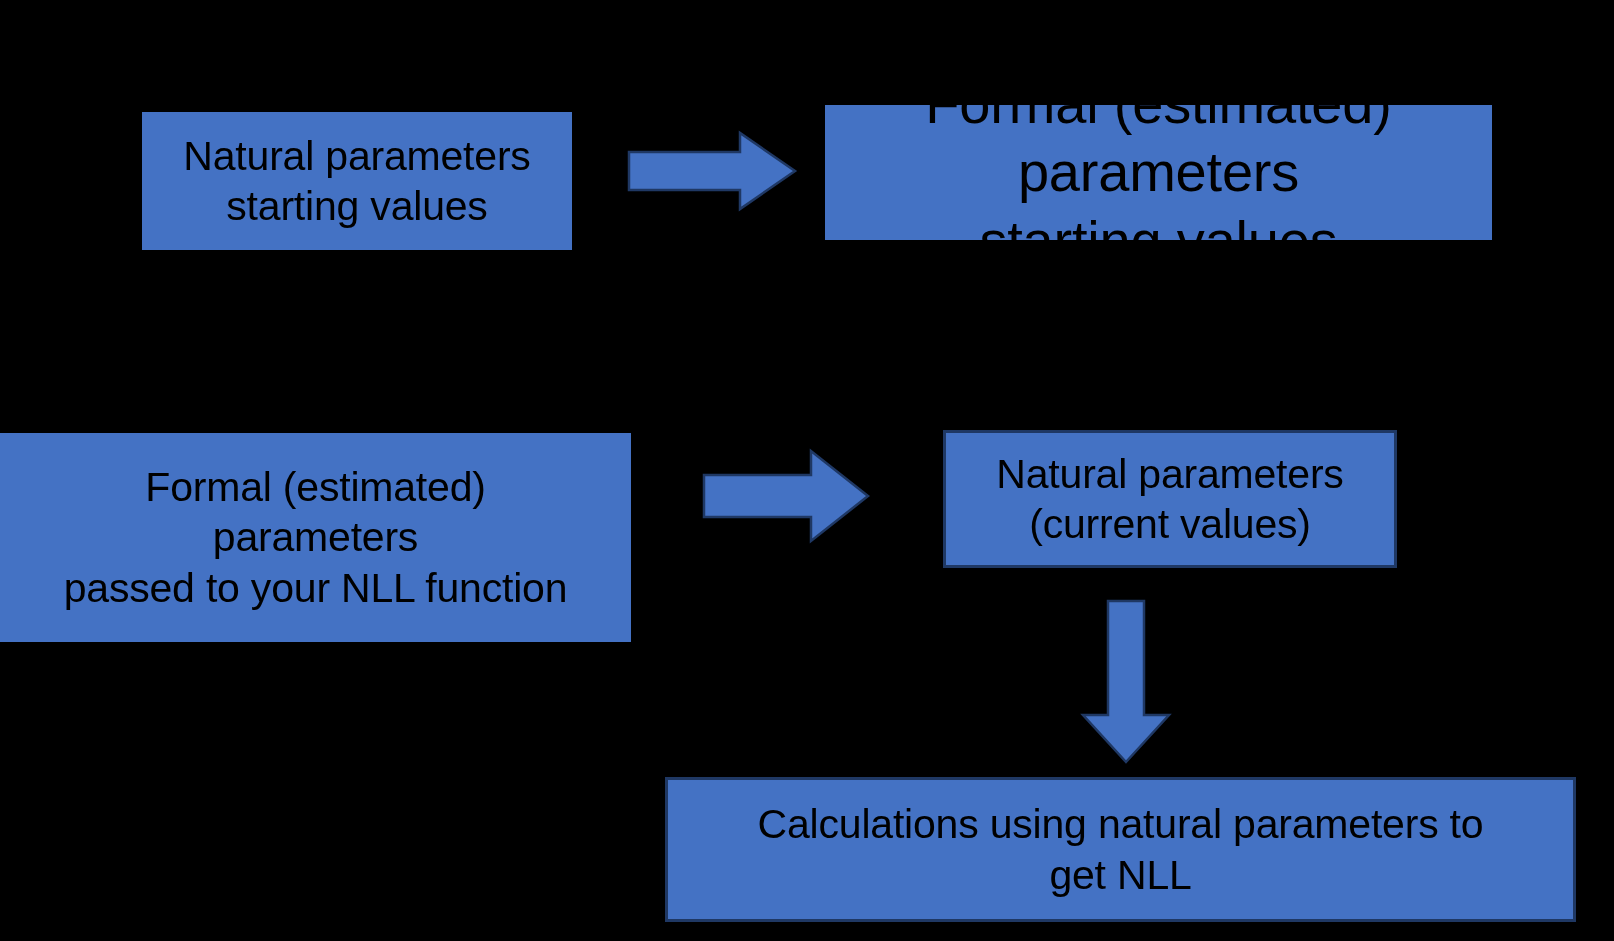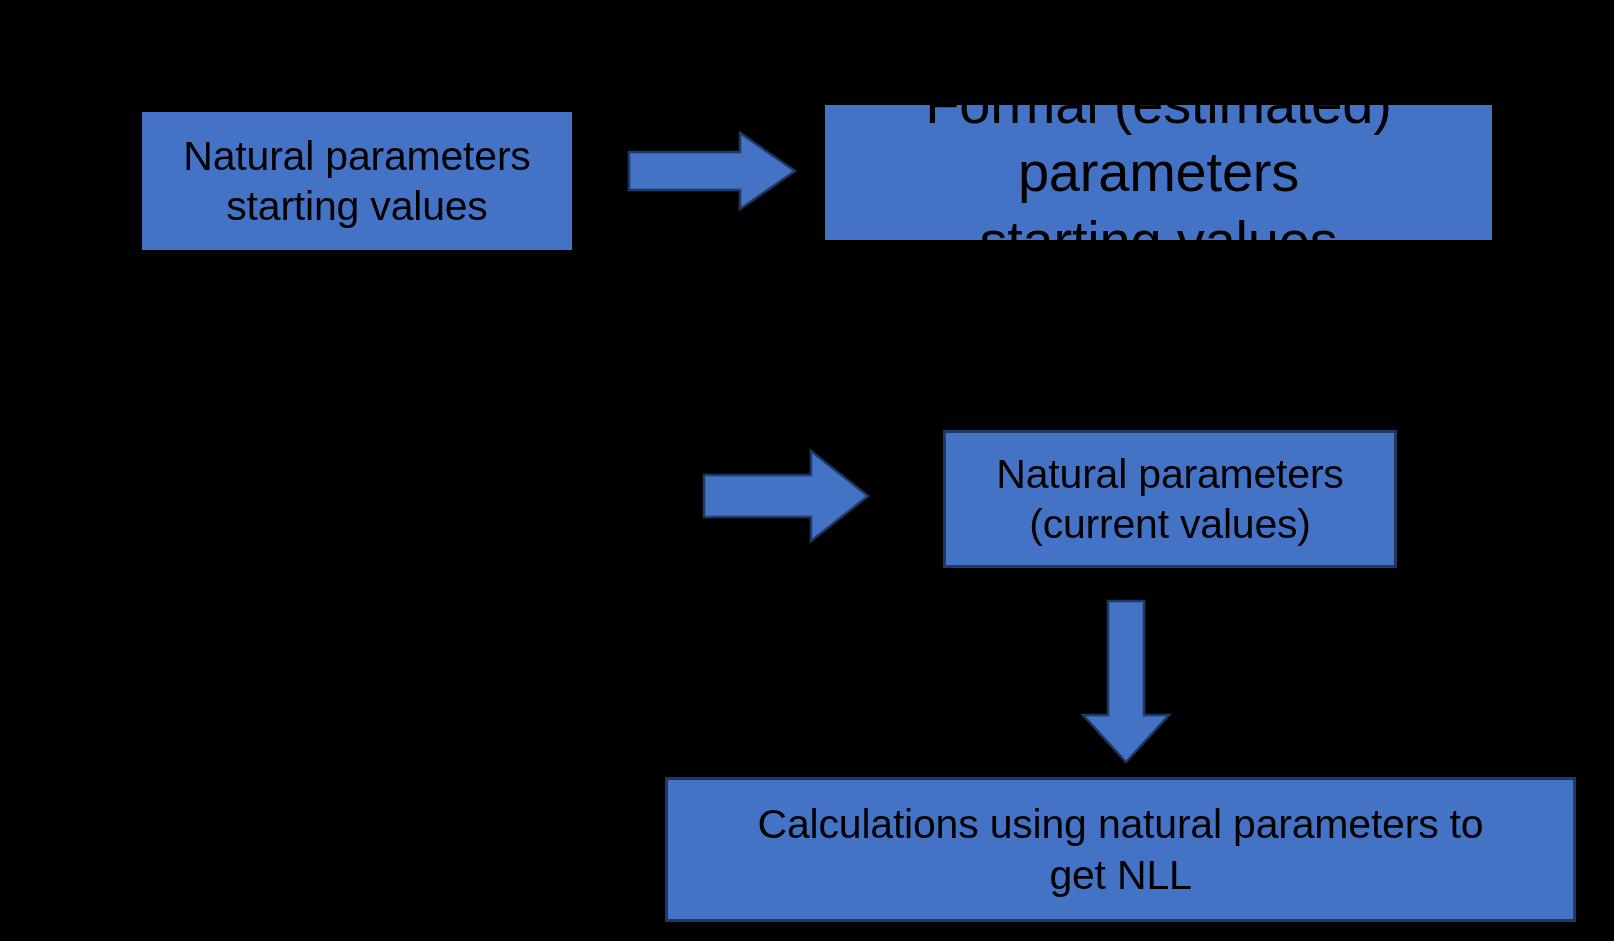--- a/index.html
+++ b/index.html
@@ -80,20 +80,23 @@
   <div class="node" id="node-natural-start">Natural parameters
 starting values</div>
 
   <svg class="arrow" id="arrow-start-to-formal" width="168" height="78" viewBox="0 0 168 78">
     <polygon points="1,20 112,20 112,1 167,39 112,77 112,58 1,58" fill="#4472C4" stroke="#1F3864" stroke-width="2.5" stroke-linejoin="miter"></polygon>
   </svg>
 
   <div class="node" id="node-formal-start">Formal (estimated) parameters
 starting values</div>
 
+  <div class="node" id="node-formal-passed">Formal (estimated)
+parameters
+passed to your NLL function</div>
 
   <svg class="arrow" id="arrow-passed-to-natural" width="166" height="92" viewBox="0 0 166 92">
     <polygon points="1,25 108,25 108,1 165,46 108,91 108,67 1,67" fill="#4472C4" stroke="#1F3864" stroke-width="2.5" stroke-linejoin="miter"></polygon>
   </svg>
 
   <div class="node bordered" id="node-natural-current">Natural parameters
 (current values)</div>
 
   <svg class="arrow" id="arrow-natural-to-calc" width="90" height="164" viewBox="0 0 90 164">
     <polygon points="27,1 63,1 63,115 88,115 45,162 2,115 27,115" fill="#4472C4" stroke="#1F3864" stroke-width="2.5" stroke-linejoin="miter"></polygon>

